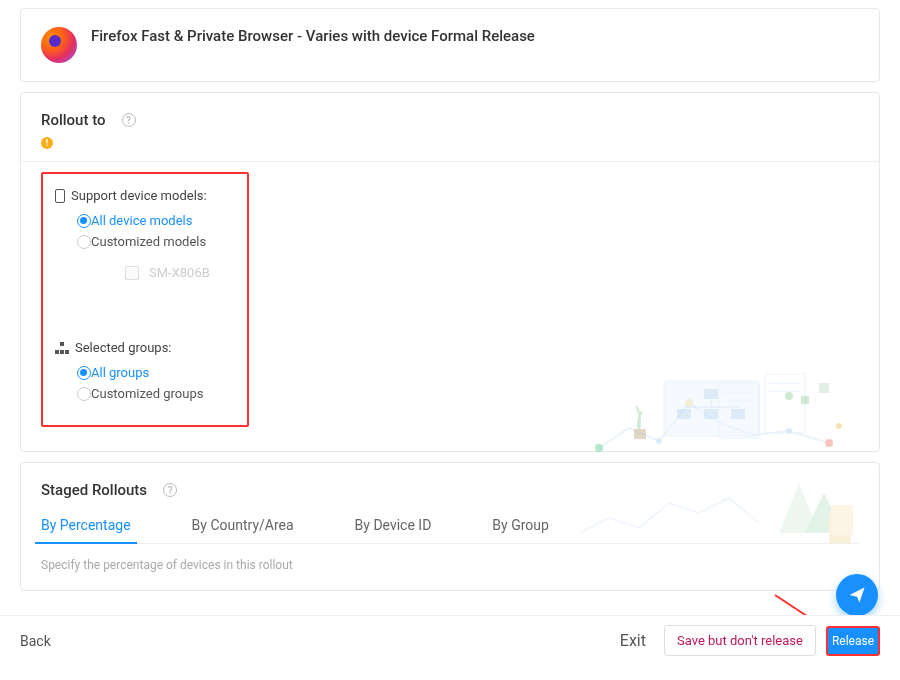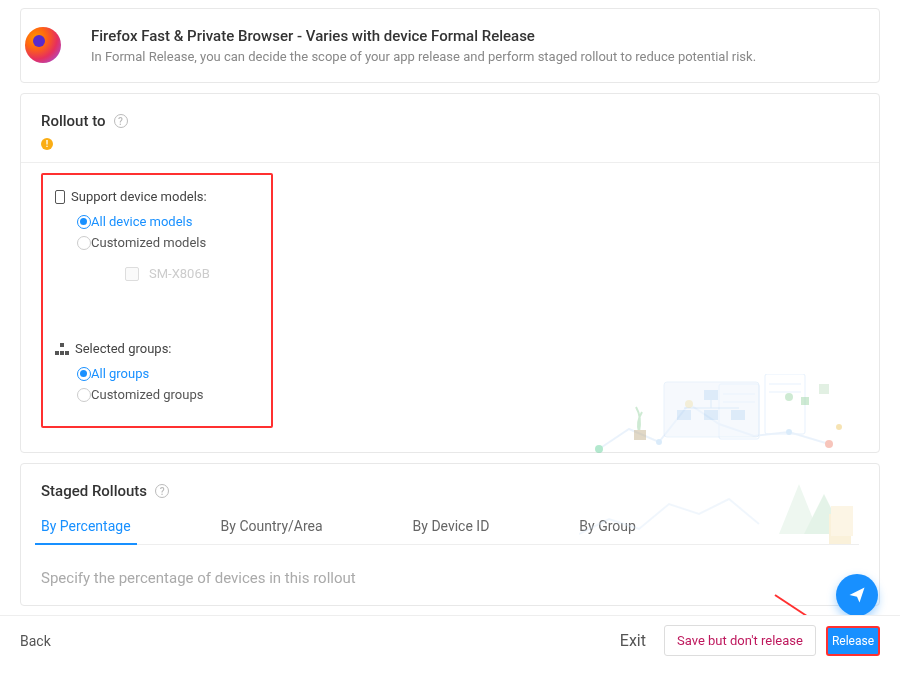--- a/index.html
+++ b/index.html
@@ -12,23 +12,23 @@
       height: 680px;
       position: relative;
       overflow: hidden;
     }
 
     
     .header-card {
       border: 1px solid #e8e8e8;
       border-radius: 4px;
       margin: 8px 20px 10px 20px;
-      padding: 18px 4px;
-      display: flex;
-      gap: 30px;
+      padding: 18px 20px;
+      display: flex;
+      gap: 14px;
       background: #fff;
     }
     .app-icon {
       width: 36px;
       height: 36px;
       border-radius: 50%;
       background: radial-gradient(circle at 30% 30%, #ff9500 0%, #ff6611 30%, #e62f5e 60%, #9059ff 100%);
       flex-shrink: 0;
       position: relative;
     }
@@ -63,21 +63,21 @@
     }
     .section-inner {
       padding: 18px 20px;
     }
     .section-title {
       font-size: 15px;
       font-weight: 500;
       color: #333;
       display: flex;
       align-items: center;
-      gap: 8px;
+      gap: 16px;
       margin-bottom: 8px;
     }
     .help-icon {
       display: inline-flex;
       align-items: center;
       justify-content: center;
       width: 14px;
       height: 14px;
       border: 1px solid #bbb;
       border-radius: 50%;
@@ -109,21 +109,21 @@
       border-top: 1px solid #eee;
       margin: 0 -20px 0 -20px;
     }
 
     
     .highlight-box {
       border: 2px solid #ff3030;
       border-radius: 2px;
       padding: 14px 12px 18px 12px;
       margin-top: 10px;
-      width: 232px;
+      width: 208px;
     }
     .group-heading {
       font-size: 13px;
       color: #444;
       display: flex;
       align-items: center;
       gap: 6px;
       margin-bottom: 10px;
     }
     .mobile-icon {
@@ -221,21 +221,21 @@
       bottom: 10px;
       width: 220px;
       height: 80px;
       opacity: 0.5;
       pointer-events: none;
     }
 
     
     .tabs-row {
       display: flex;
-      gap: 90px;
+      gap: 61px;
       border-bottom: 1px solid #eee;
       margin-top: 18px;
     }
     .tab {
       font-size: 14px;
       color: #666;
       padding: 0 0 10px 0;
       cursor: pointer;
       position: relative;
     }
@@ -245,23 +245,23 @@
     .tab.active::after {
       content: '';
       position: absolute;
       bottom: -1px;
       left: -6px;
       right: -6px;
       height: 2px;
       background: #1890ff;
     }
     .tab-desc {
-      font-size: 15px;
+      font-size: 12px;
       color: #aaa;
-      margin-top: 24px;
+      margin-top: 14px;
     }
 
     
     .fab {
       position: absolute;
       right: 22px;
       bottom: 64px;
       width: 42px;
       height: 42px;
       border-radius: 50%;
@@ -326,21 +326,20 @@
       pointer-events: none;
     }
   </style>
 </head>
 <body>
 
 <div class="header-card">
   <div class="app-icon"></div>
   <div class="header-text">
     <h2>Firefox Fast &amp; Private Browser - Varies with device Formal Release</h2>
-    <p>In Formal Release, you can decide the scope of your app release and perform staged rollout to reduce potential risk.</p>
   </div>
 </div>
 
 <div class="section-card" style="position:relative; padding-bottom:6px;">
   <div class="section-inner">
     <div class="section-title">
       <span>Rollout to</span>
       <span class="help-icon">?</span>
     </div>
     <div class="note-row">

